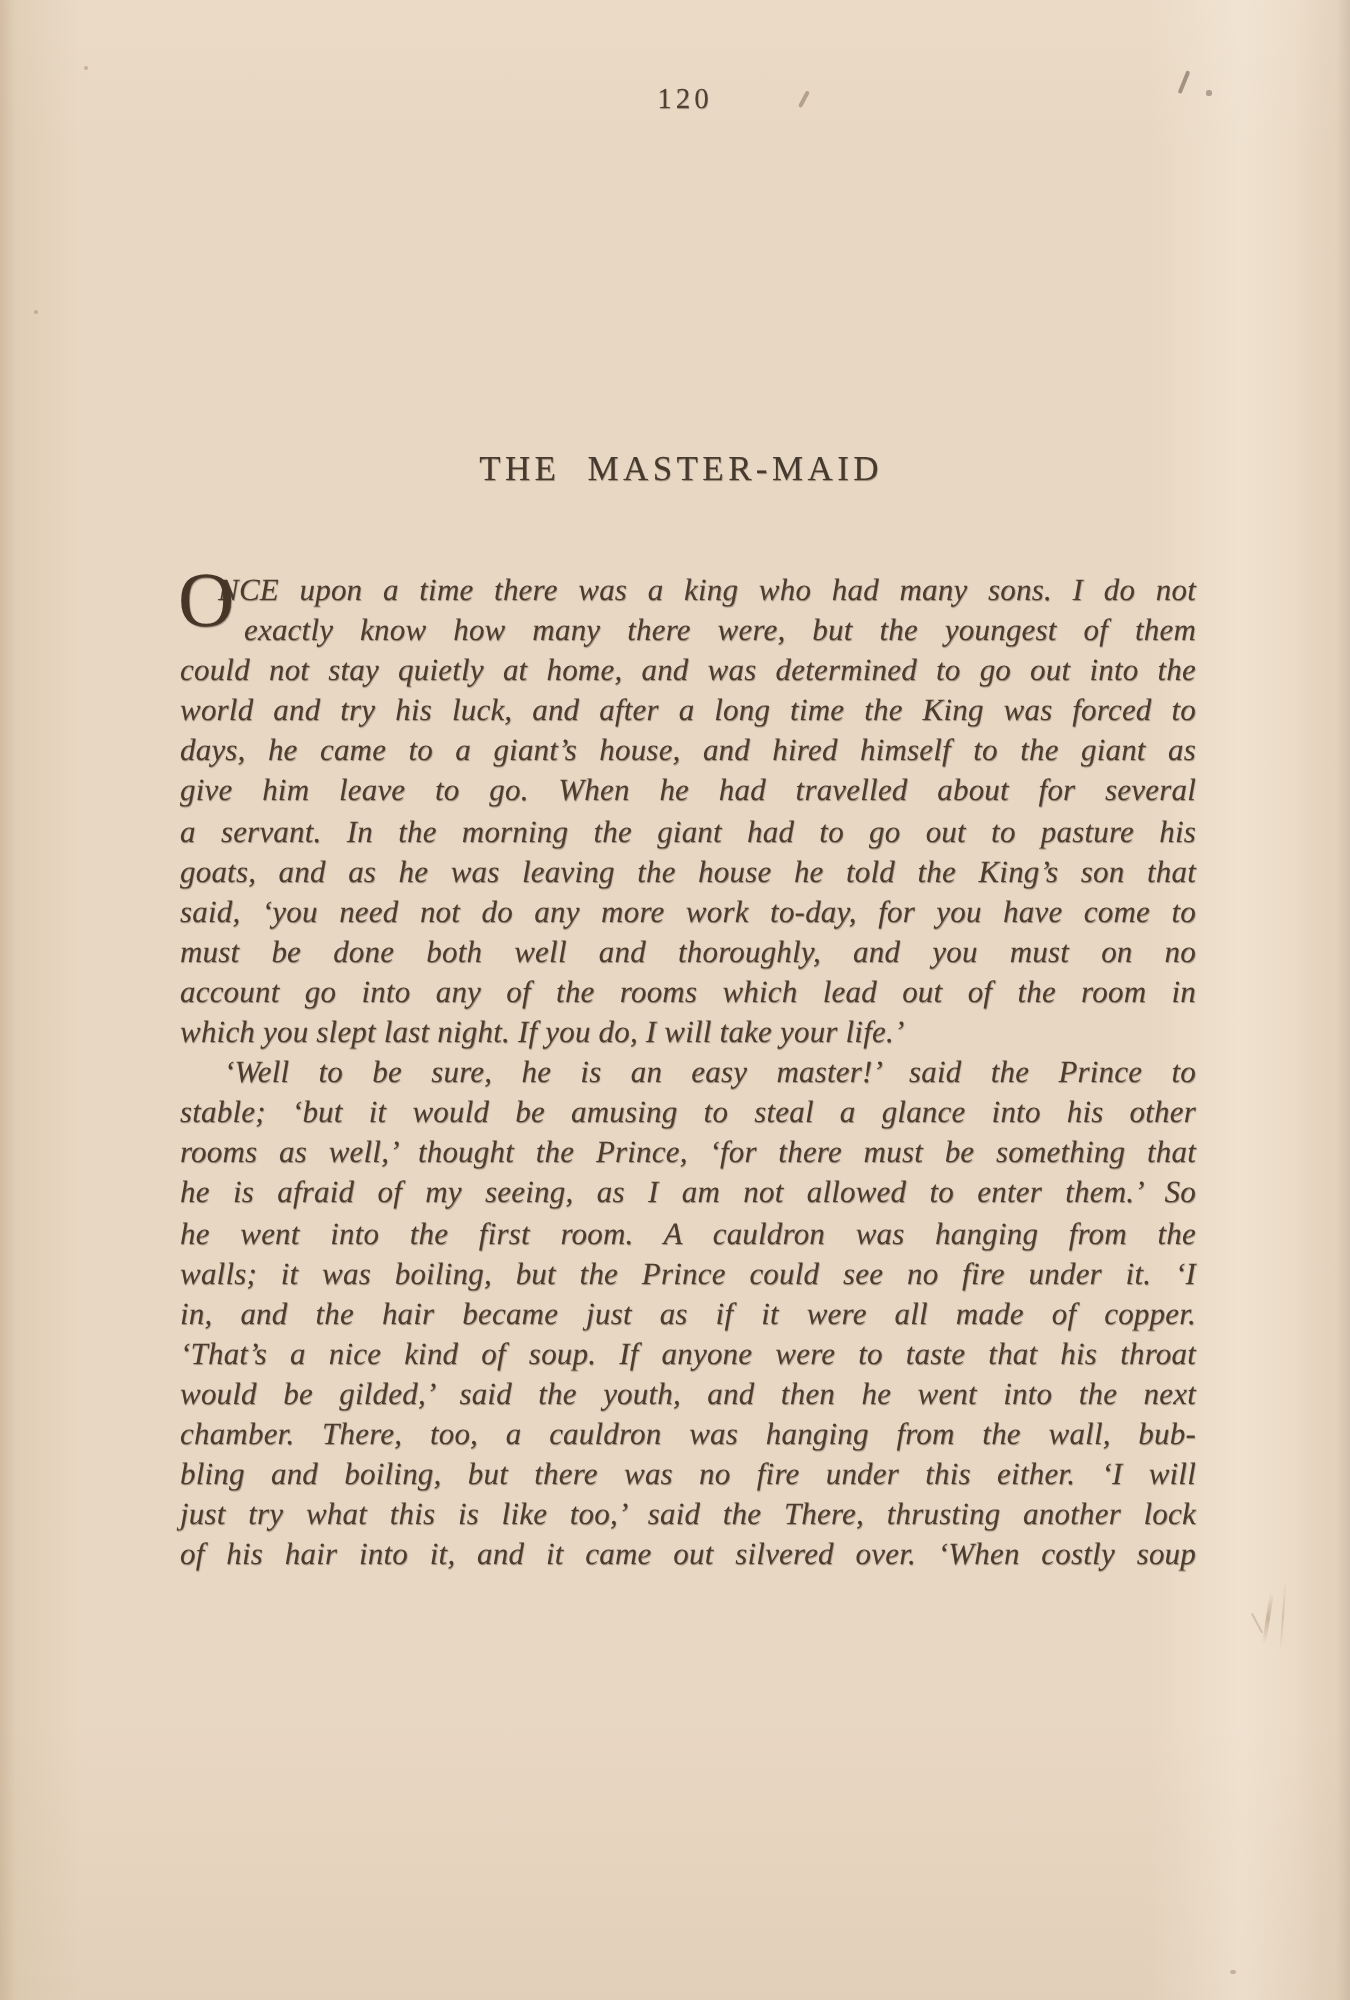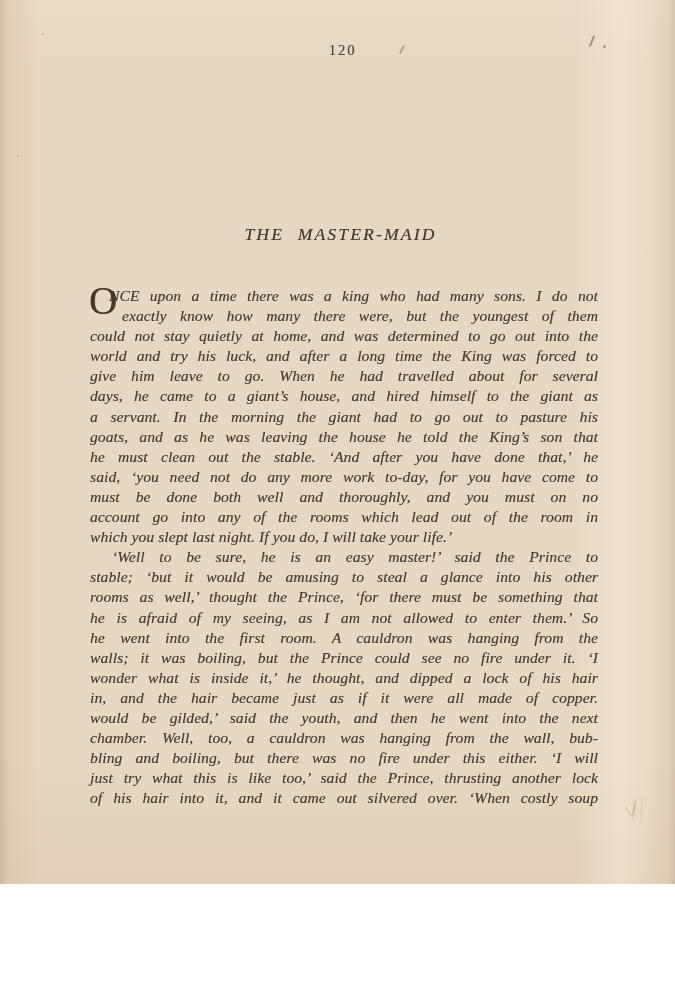--- a/index.html
+++ b/index.html
@@ -1,19 +1,19 @@
 <!DOCTYPE html>
 <html><head>
 <meta charset="utf-8">
 <style>
   html, body { margin: 0; padding: 0; }
   .page {
     position: relative;
     width: 675px;
-    height: 884px;
+    height: 1000px;
     overflow: hidden;
     font-family: "Liberation Serif", "DejaVu Serif", serif;
     color: #4a3c2f;
     background:
       linear-gradient(90deg, rgba(190,165,135,0.55) 0%, rgba(210,188,158,0.35) 1.2%, rgba(0,0,0,0) 6%),
       linear-gradient(270deg, rgba(186,168,148,0.50) 0%, rgba(214,196,172,0.30) 1.0%, rgba(0,0,0,0) 4%),
       linear-gradient(90deg, rgba(0,0,0,0) 85%, rgba(247,238,222,0.45) 92%, rgba(0,0,0,0) 98%),
       linear-gradient(180deg, rgba(255,250,240,0.10) 0%, rgba(0,0,0,0) 8%, rgba(0,0,0,0) 86%, rgba(150,120,85,0.08) 100%),
       radial-gradient(130% 125% at 50% 45%, rgba(0,0,0,0) 62%, rgba(125,98,66,0.10) 100%),
       #e8d7c2;
@@ -26,21 +26,20 @@
     font-size: 14.5px;
     letter-spacing: 2px;
     color: #4e4033;
     text-shadow: 0.3px 0.3px 0.4px rgba(74,60,47,0.45);
   }
   .title {
     position: absolute;
     top: 224px; left: 0; width: 675px;
     text-align: center;
     text-indent: 6px;
-    font-style: italic;
     font-size: 17.5px;
     letter-spacing: 2.2px;
     word-spacing: 7px;
     color: #463a2e;
     text-shadow: 0.3px 0.3px 0.4px rgba(70,58,46,0.5);
   }
   .body-block {
     position: absolute;
     left: 90px; top: 286px; width: 508px;
   }
@@ -121,36 +120,35 @@
 
   <div class="title">THE MASTER-MAID</div>
 
   <div class="body-block">
     <span class="dropcap">O</span>
 
   <div class="line pad-dropcap-1">NCE upon a time there was a king who had many sons. I do not</div>
       <div class="line pad-dropcap-2">exactly know how many there were, but the youngest of them</div>
       <div class="line">could not stay quietly at home, and was determined to go out into the</div>
       <div class="line">world and try his luck, and after a long time the King was forced to</div>
+      <div class="line">days, he came to a giant’s house, and hired himself to the giant as</div>
       <div class="line">give him leave to go. When he had travelled about for several</div>
-      <div class="line">days, he came to a giant’s house, and hired himself to the giant as</div>
       <div class="line">a servant. In the morning the giant had to go out to pasture his</div>
       <div class="line">goats, and as he was leaving the house he told the King’s son that</div>
-      <div class="line">he must clean out the stable. ‘And after you have done that,’ he</div>
       <div class="line">said, ‘you need not do any more work to-day, for you have come to</div>
       <div class="line">must be done both well and thoroughly, and you must on no</div>
       <div class="line">account go into any of the rooms which lead out of the room in</div>
       <div class="line para-end">which you slept last night. If you do, I will take your life.’</div>
       <div class="line para-indent">‘Well to be sure, he is an easy master!’ said the Prince to</div>
       <div class="line">stable; ‘but it would be amusing to steal a glance into his other</div>
       <div class="line">rooms as well,’ thought the Prince, ‘for there must be something that</div>
       <div class="line">he is afraid of my seeing, as I am not allowed to enter them.’ So</div>
       <div class="line">he went into the first room. A cauldron was hanging from the</div>
       <div class="line">walls; it was boiling, but the Prince could see no fire under it. ‘I</div>
-      <div class="line">wonder what is inside it,’ he thought, and dipped a lock of his hair</div>
       <div class="line">in, and the hair became just as if it were all made of copper.</div>
+      <div class="line">‘That’s a nice kind of soup. If anyone were to taste that his throat</div>
       <div class="line">would be gilded,’ said the youth, and then he went into the next</div>
-      <div class="line">chamber. Well, too, a cauldron was hanging from the wall, bub-</div>
+      <div class="line">chamber. There, too, a cauldron was hanging from the wall, bub-</div>
       <div class="line">bling and boiling, but there was no fire under this either. ‘I will</div>
-      <div class="line">just try what this is like too,’ said the Prince, thrusting another lock</div>
+      <div class="line">just try what this is like too,’ said the There, thrusting another lock</div>
       <div class="line">of his hair into it, and it came out silvered over. ‘When costly soup</div>
     </div>
 </div>
 
 </body></html>

